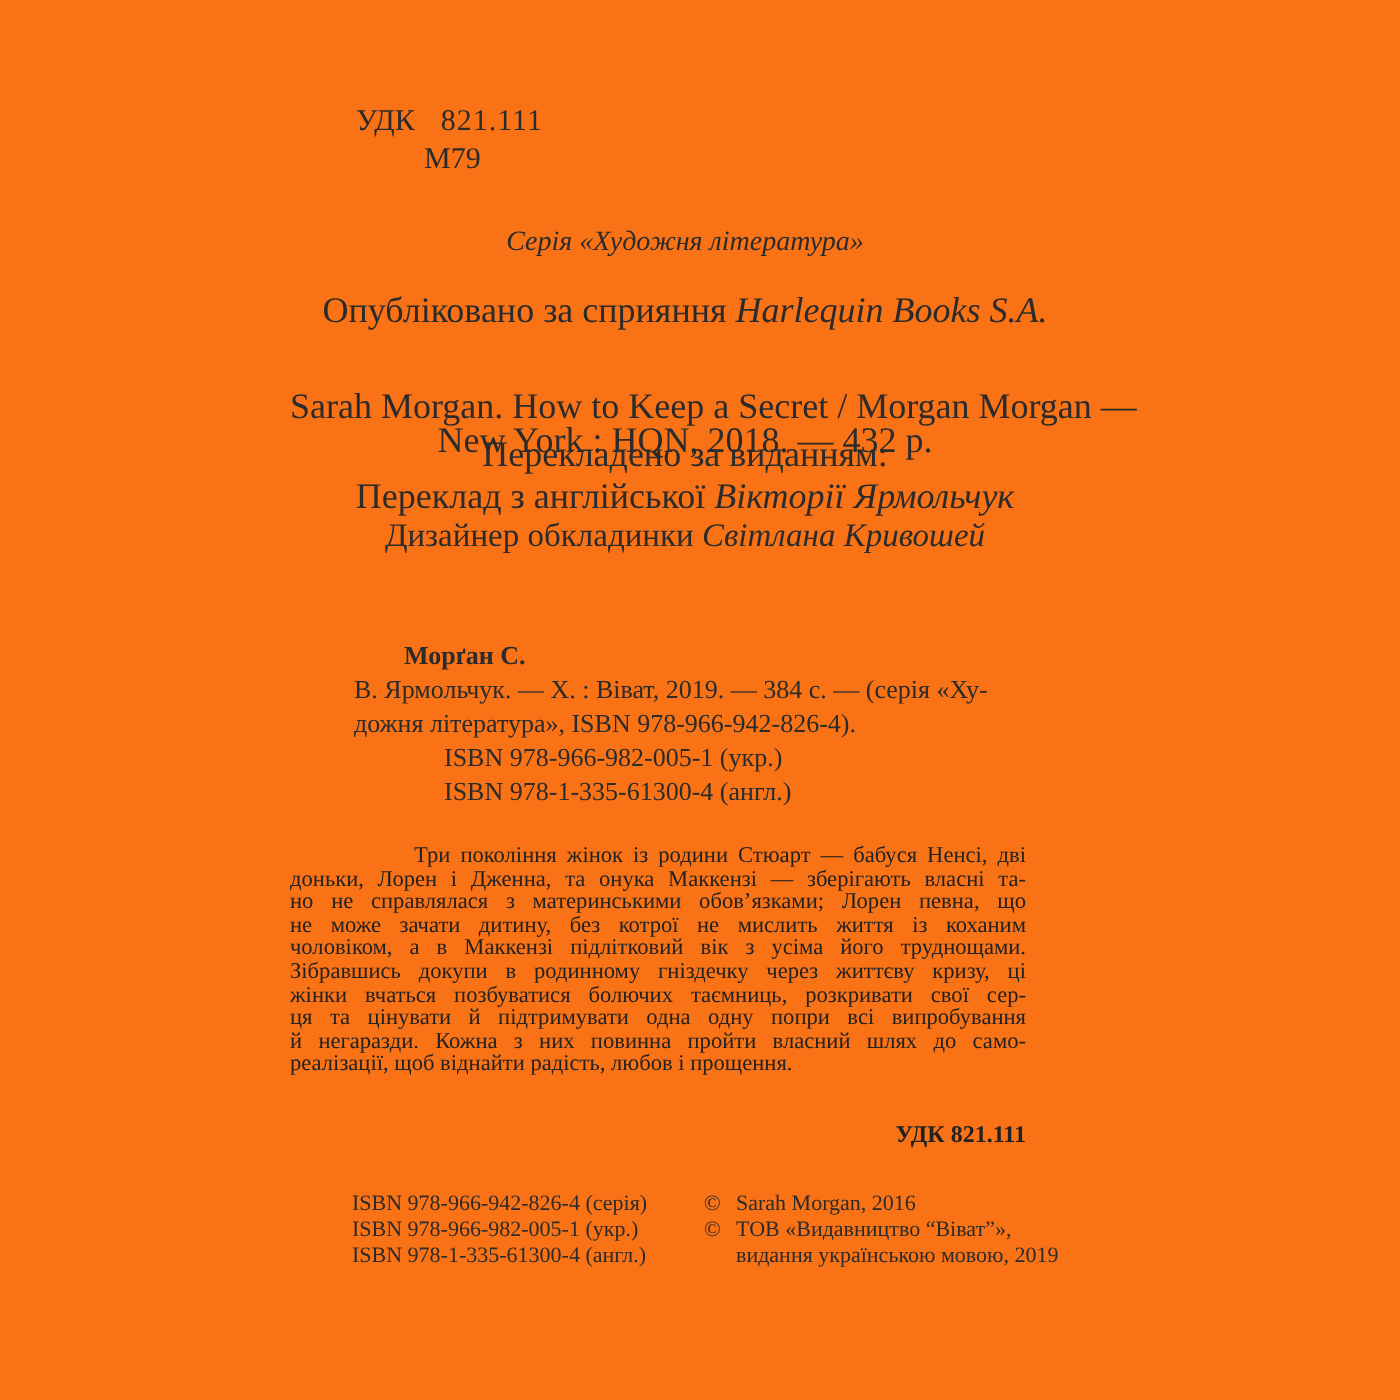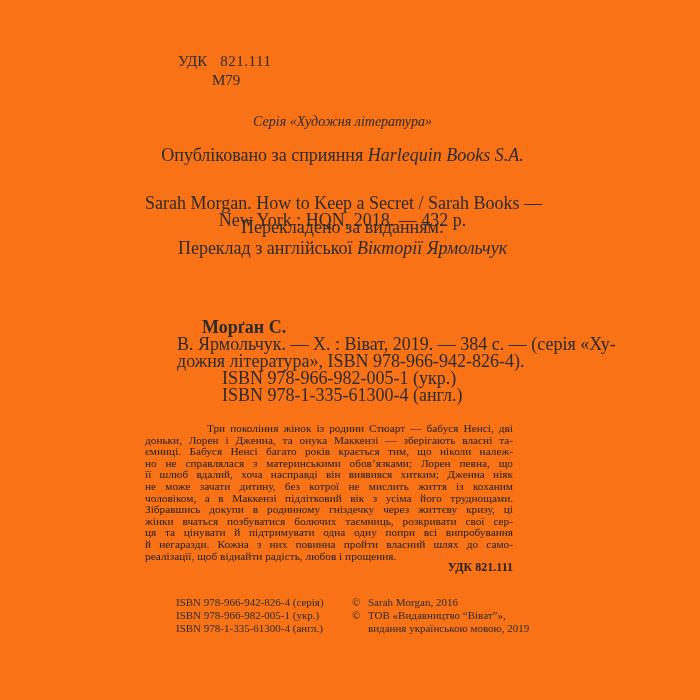--- a/index.html
+++ b/index.html
@@ -21,21 +21,21 @@
   .it{font-style:italic;}
   .series{top:114px;font-style:italic;font-size:14px;}
   .published{top:145px;}
   .trans-head{top:176px;margin-top:41px;}
   .src1{top:193px;}
   .src2{top:210px;}
   .translator{top:238px;}
   .designer{top:258px;font-size:16.5px;}
 
   
-  .catalog{left:177px;top:319px;font-size:18px;line-height:17px;}
+  .catalog{left:177px;top:319px;font-size:13px;line-height:17px;}
   .cat-author{margin-left:25px;font-weight:bold;}
   .cat-code{display:inline-block;width:38px;}
   .cat-cont{}
   .cat-isbn{margin-left:45px;}
 
   
   .annotation{left:145px;top:423px;width:368px;font-size:11.3px;line-height:11.6px;color:#222;}
   .ann-line{text-align:justify;text-align-last:justify;white-space:normal;}
   .ann-line.first{text-indent:62px;}
   .ann-line.last{text-align:left;text-align-last:left;}
@@ -56,40 +56,39 @@
   <div class="abs udc-top">
     <div><span>УДК</span><span class="udc-num">821.111</span></div>
     <div><span class="udc-code">М79</span></div>
   </div>
 
   <div class="abs cline series">Серія «Художня література»</div>
 
   <div class="abs cline published"><span>Опубліковано за сприяння </span><span class="it">Harlequin Books S.A.</span></div>
 
   <div class="abs cline trans-head">Перекладено за виданням:</div>
-  <div class="abs cline src1">Sarah Morgan. How to Keep a Secret / Sarah Books —</div>
+  <div class="abs cline src1">Sarah Morgan. How to Keep a Secret / Morgan Morgan —</div>
   <div class="abs cline src2">New York : HQN, 2018. — 432 p.</div>
 
   <div class="abs cline translator"><span>Переклад з англійської </span><span class="it">Вікторії Ярмольчук</span></div>
 
+  <div class="abs cline designer"><span>Дизайнер обкладинки </span><span class="it">Світлана Кривошей</span></div>
 
   <div class="abs catalog">
     <div class="cat-author">Морґан С.</div>
     <div class="cat-cont">В. Ярмольчук. — Х. : Віват, 2019. — 384 с. — (серія «Ху-</div>
     <div class="cat-cont">дожня література», ISBN 978-966-942-826-4).</div>
     <div class="cat-isbn">ISBN 978-966-982-005-1 (укр.)</div>
     <div class="cat-isbn">ISBN 978-1-335-61300-4 (англ.)</div>
   </div>
 
   <div class="abs annotation">
     <div class="ann-line first">Три покоління жінок із родини Стюарт — бабуся Ненсі, дві</div>
     <div class="ann-line">доньки, Лорен і Дженна, та онука Маккензі — зберігають власні та-</div>
-    <div class="ann-line">ємниці. Бабуся Ненсі багато років крається тим, що ніколи належ-</div>
     <div class="ann-line">но не справлялася з материнськими обов’язками; Лорен певна, що</div>
-    <div class="ann-line">її шлюб вдалий, хоча насправді він виявився хитким; Дженна ніяк</div>
     <div class="ann-line">не може зачати дитину, без котрої не мислить життя із коханим</div>
     <div class="ann-line">чоловіком, а в Маккензі підлітковий вік з усіма його труднощами.</div>
     <div class="ann-line">Зібравшись докупи в родинному гніздечку через життєву кризу, ці</div>
     <div class="ann-line">жінки вчаться позбуватися болючих таємниць, розкривати свої сер-</div>
     <div class="ann-line">ця та цінувати й підтримувати одна одну попри всі випробування</div>
     <div class="ann-line">й негаразди. Кожна з них повинна пройти власний шлях до само-</div>
     <div class="ann-line last">реалізації, щоб віднайти радість, любов і прощення.</div>
   </div>
 
   <div class="abs udc-bottom">УДК 821.111</div>

